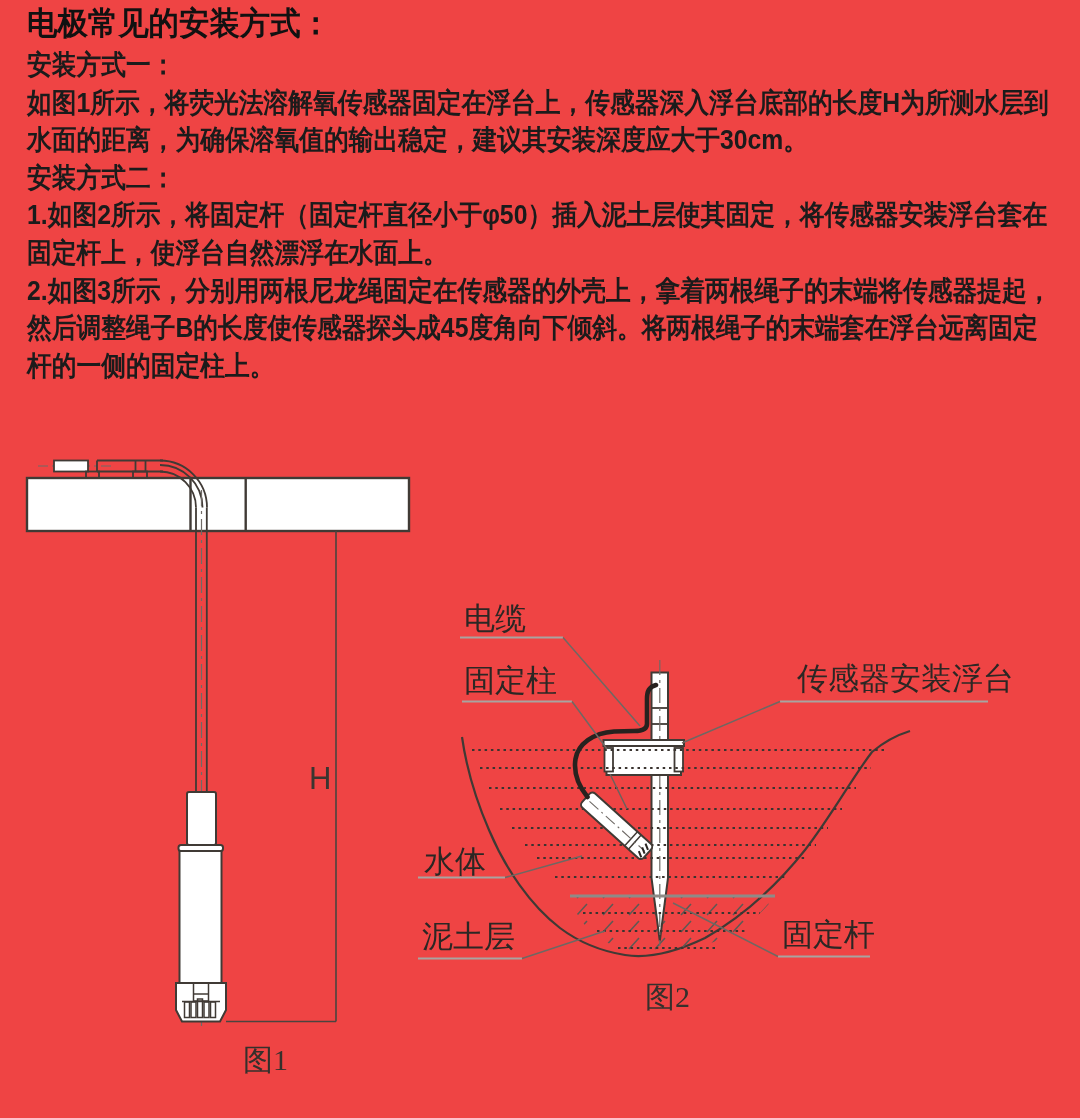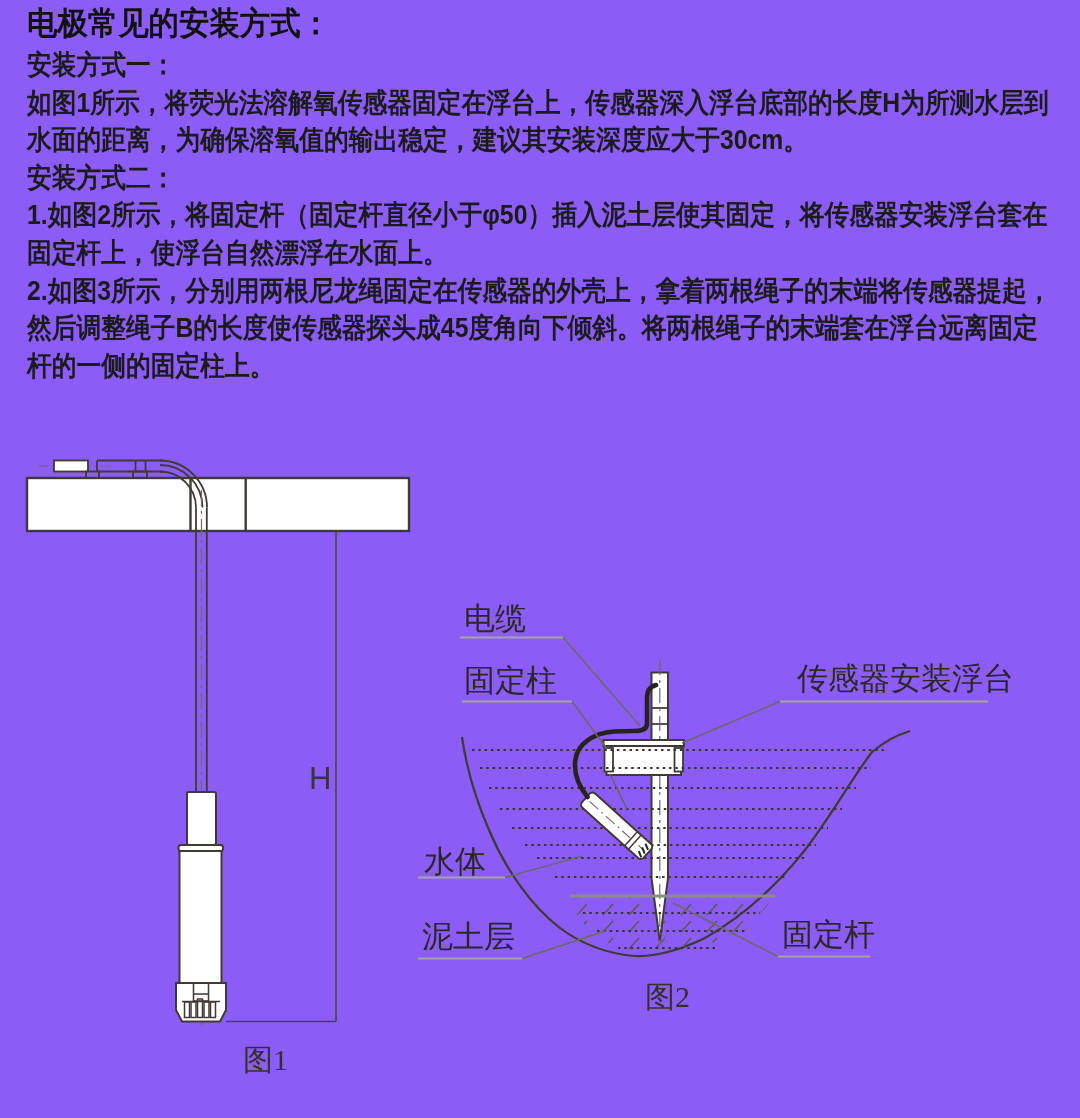--- a/index.html
+++ b/index.html
@@ -1,17 +1,17 @@
 <!DOCTYPE html>
 <html><head>
 <meta charset="utf-8">
 <style>
   html,body{margin:0;padding:0;background:#fff;}
   .page{
-    position:relative;width:1080px;height:1118px;background:#8b5cf6;overflow:hidden;
+    position:relative;width:1080px;height:1118px;background:#ef4444;overflow:hidden;
     font-family:"Liberation Sans","DejaVu Sans",sans-serif;
   }
   .doc-title{
     position:absolute;left:27px;top:2px;font-size:32px;font-weight:bold;color:#111;
     white-space:nowrap;transform:scaleX(0.95);transform-origin:left top;
   }
   .doc-body{
     position:absolute;left:27px;top:46px;color:#1b1b1b;font-size:27.5px;font-weight:600;
   }
   .doc-line{

